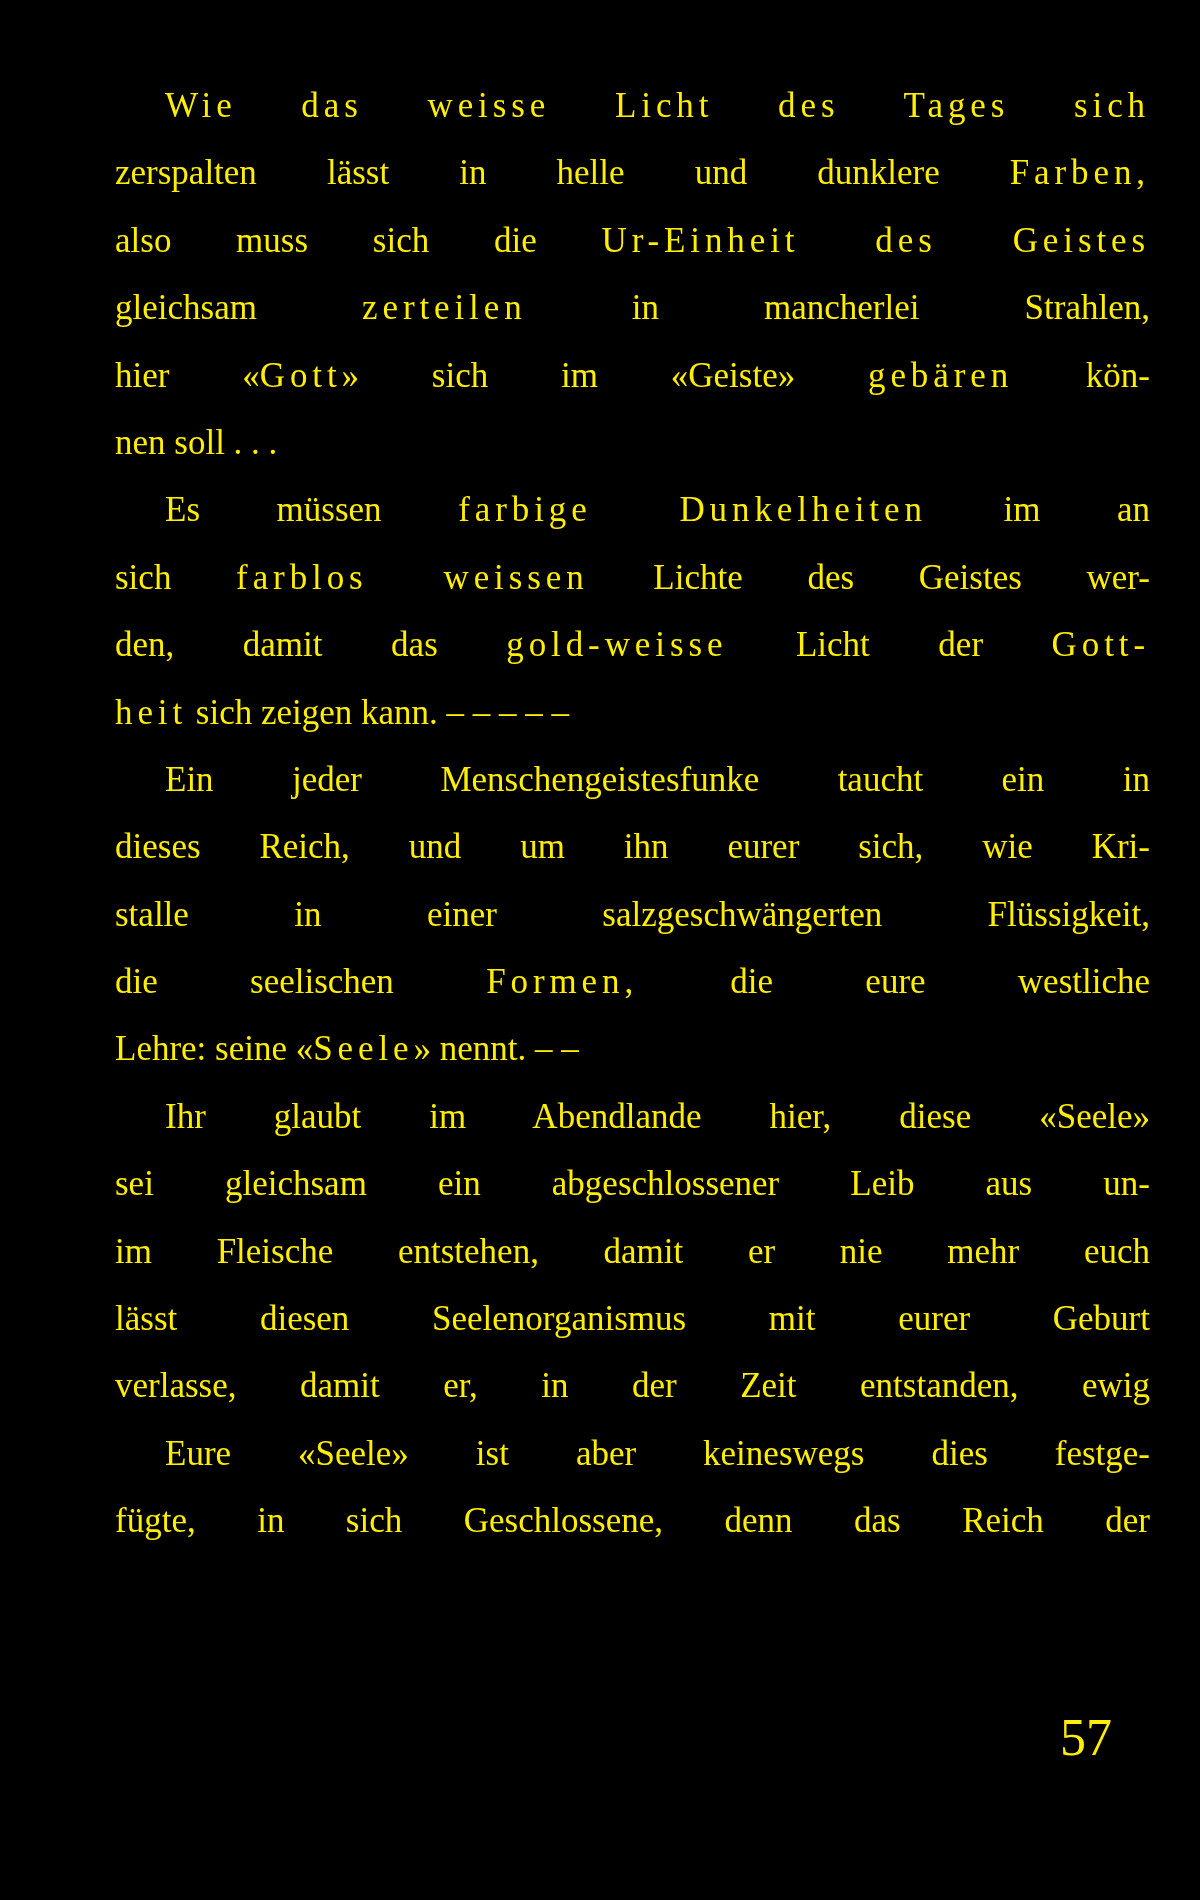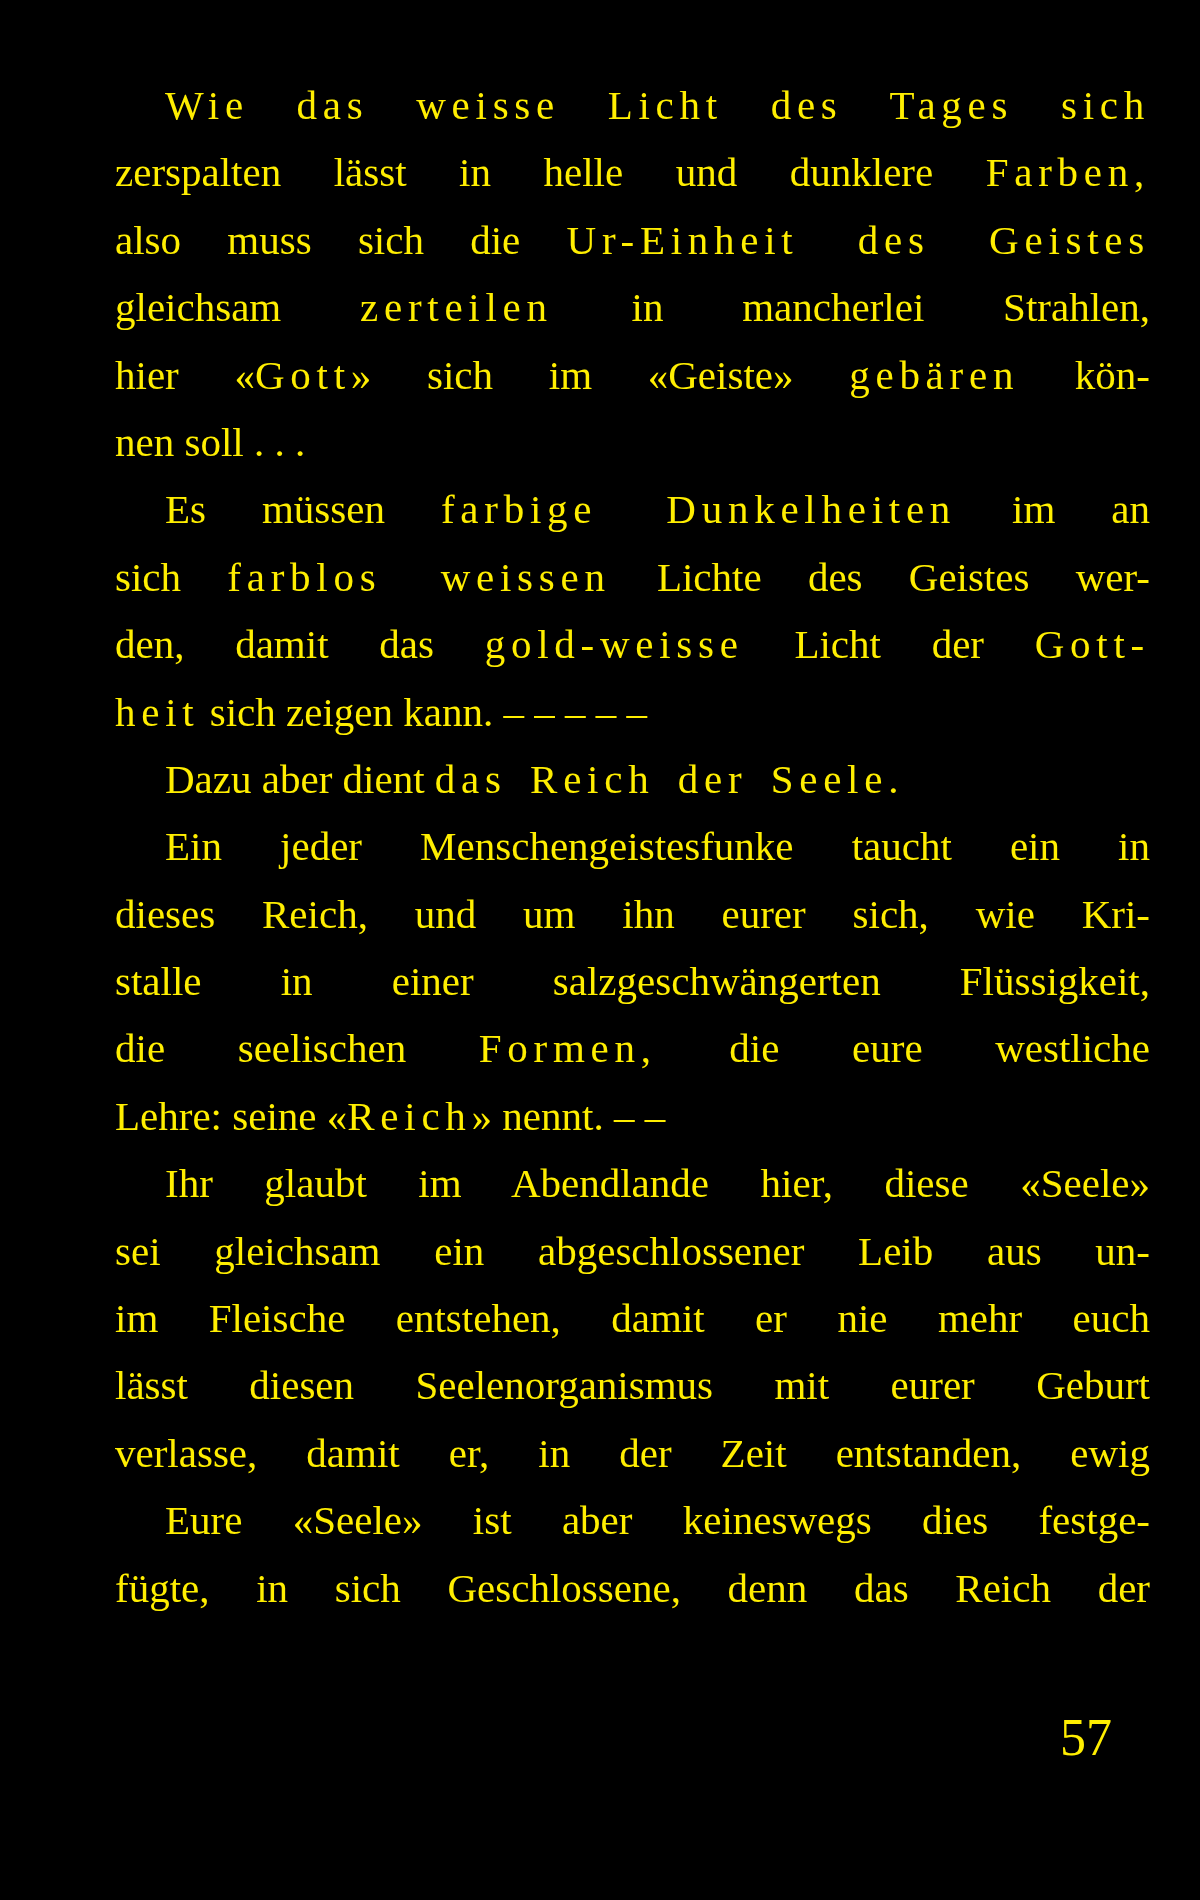--- a/index.html
+++ b/index.html
@@ -19,21 +19,21 @@
     height: 1900px;
     background: #000000;
   }
   .text-block {
     position: absolute;
     left: 115px;
     top: 72px;
     width: 1035px;
   }
   .line {
-    font-size: 41px;
+    font-size: 35px;
     line-height: 67.4px;
     height: 67.4px;
     color: #ffee00;
     white-space: normal;
     text-align: justify;
     text-align-last: justify;
     overflow: visible;
   }
   .line.no-just {
     text-align: left;
@@ -67,26 +67,25 @@
   <div class="line indent" style="color: rgb(255, 238, 0);"><span class="seg sp">Wie das weisse Licht des Tages sich</span></div>
       <div class="line" style="color: rgb(255, 238, 0);"><span class="seg">zerspalten lässt in helle und dunklere </span><span class="seg sp">Farben,</span></div>
       <div class="line" style="color: rgb(255, 238, 0);"><span class="seg">also muss sich die </span><span class="seg sp">Ur-Einheit des Geistes</span></div>
       <div class="line" style="color: rgb(255, 238, 0);"><span class="seg">gleichsam </span><span class="seg sp">zerteilen</span><span class="seg"> in mancherlei Strahlen,</span></div>
       <div class="line" style="color: rgb(255, 238, 0);"><span class="seg">hier «</span><span class="seg sp">Gott</span><span class="seg">» sich im «Geiste» </span><span class="seg sp">gebären</span><span class="seg"> kön-</span></div>
       <div class="line no-just" style="color: rgb(255, 238, 0);"><span class="seg">nen soll . . .</span></div>
       <div class="line indent" style="color: rgb(255, 238, 0);"><span class="seg">Es müssen </span><span class="seg sp">farbige Dunkelheiten</span><span class="seg"> im an</span></div>
       <div class="line" style="color: rgb(255, 238, 0);"><span class="seg">sich </span><span class="seg sp">farblos weissen</span><span class="seg"> Lichte des Geistes wer-</span></div>
       <div class="line" style="color: rgb(255, 238, 0);"><span class="seg">den, damit das </span><span class="seg sp">gold-weisse</span><span class="seg"> Licht der </span><span class="seg sp">Gott-</span></div>
       <div class="line no-just" style="color: rgb(255, 238, 0);"><span class="seg sp">heit</span><span class="seg"> sich zeigen kann. – – – – –</span></div>
-      <div class="line indent no-just" style="color: rgb(255, 238, 0);"><span class="seg">Dazu aber dient </span><span class="seg sp">das Reich der Seele.</span></div>
       <div class="line indent" style="color: rgb(255, 238, 0);"><span class="seg">Ein jeder Menschengeistesfunke taucht ein in</span></div>
       <div class="line" style="color: rgb(255, 238, 0);"><span class="seg">dieses Reich, und um ihn eurer sich, wie Kri-</span></div>
       <div class="line" style="color: rgb(255, 238, 0);"><span class="seg">stalle in einer salzgeschwängerten Flüssigkeit,</span></div>
       <div class="line" style="color: rgb(255, 238, 0);"><span class="seg">die seelischen </span><span class="seg sp">Formen,</span><span class="seg"> die eure westliche</span></div>
-      <div class="line no-just" style="color: rgb(255, 238, 0);"><span class="seg">Lehre: seine «</span><span class="seg sp">Reich</span><span class="seg">» nennt. – –</span></div>
+      <div class="line no-just" style="color: rgb(255, 238, 0);"><span class="seg">Lehre: seine «</span><span class="seg sp">Seele</span><span class="seg">» nennt. – –</span></div>
       <div class="line indent" style="color: rgb(255, 238, 0);"><span class="seg">Ihr glaubt im Abendlande hier, diese «Seele»</span></div>
       <div class="line" style="color: rgb(255, 238, 0);"><span class="seg">sei gleichsam ein abgeschlossener Leib aus un-</span></div>
       <div class="line" style="color: rgb(255, 238, 0);"><span class="seg">im Fleische entstehen, damit er nie mehr euch</span></div>
       <div class="line" style="color: rgb(255, 238, 0);"><span class="seg">lässt diesen Seelenorganismus mit eurer Geburt</span></div>
       <div class="line" style="color: rgb(255, 238, 0);"><span class="seg">verlasse, damit er, in der Zeit entstanden, ewig</span></div>
       <div class="line indent" style="color: rgb(255, 238, 0);"><span class="seg">Eure «Seele» ist aber keineswegs dies festge-</span></div>
       <div class="line" style="color: rgb(255, 238, 0);"><span class="seg">fügte, in sich Geschlossene, denn das Reich der</span></div>
     </div>
   <div class="page-number" style="color: rgb(255, 238, 0);">57</div>
 </div>

